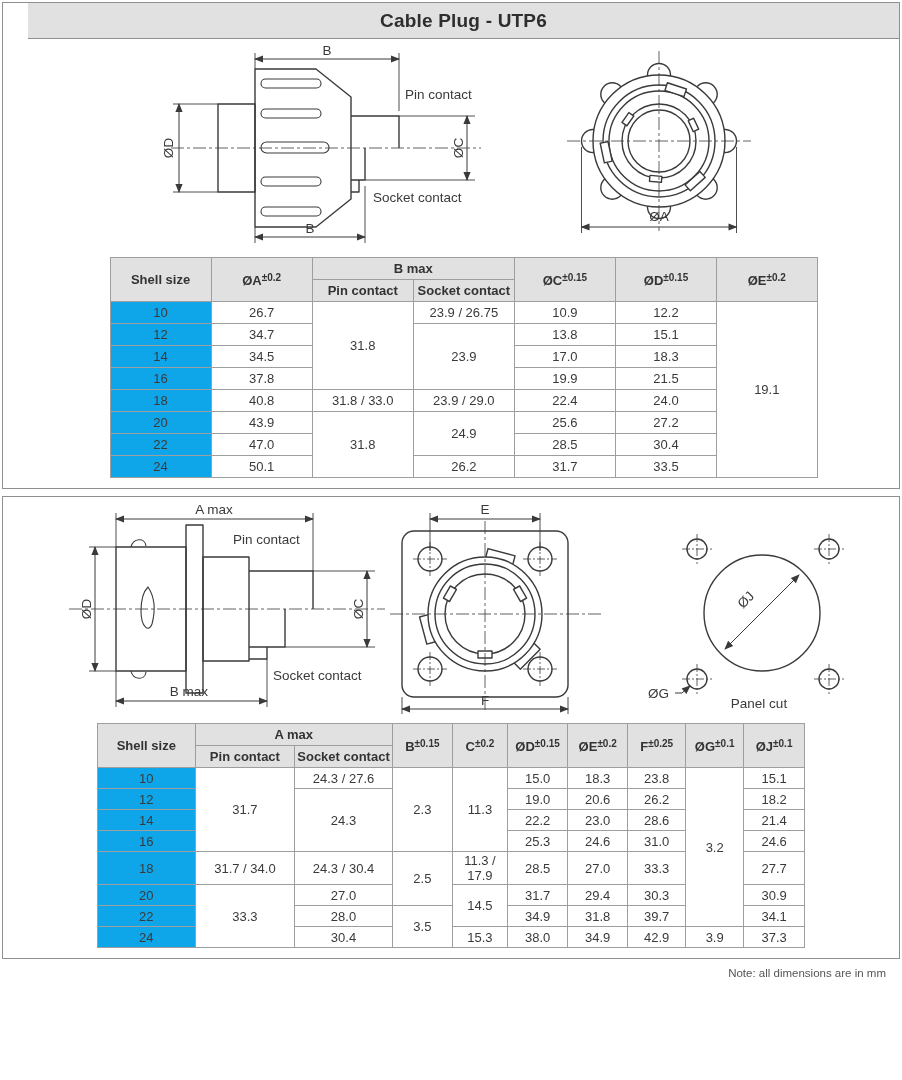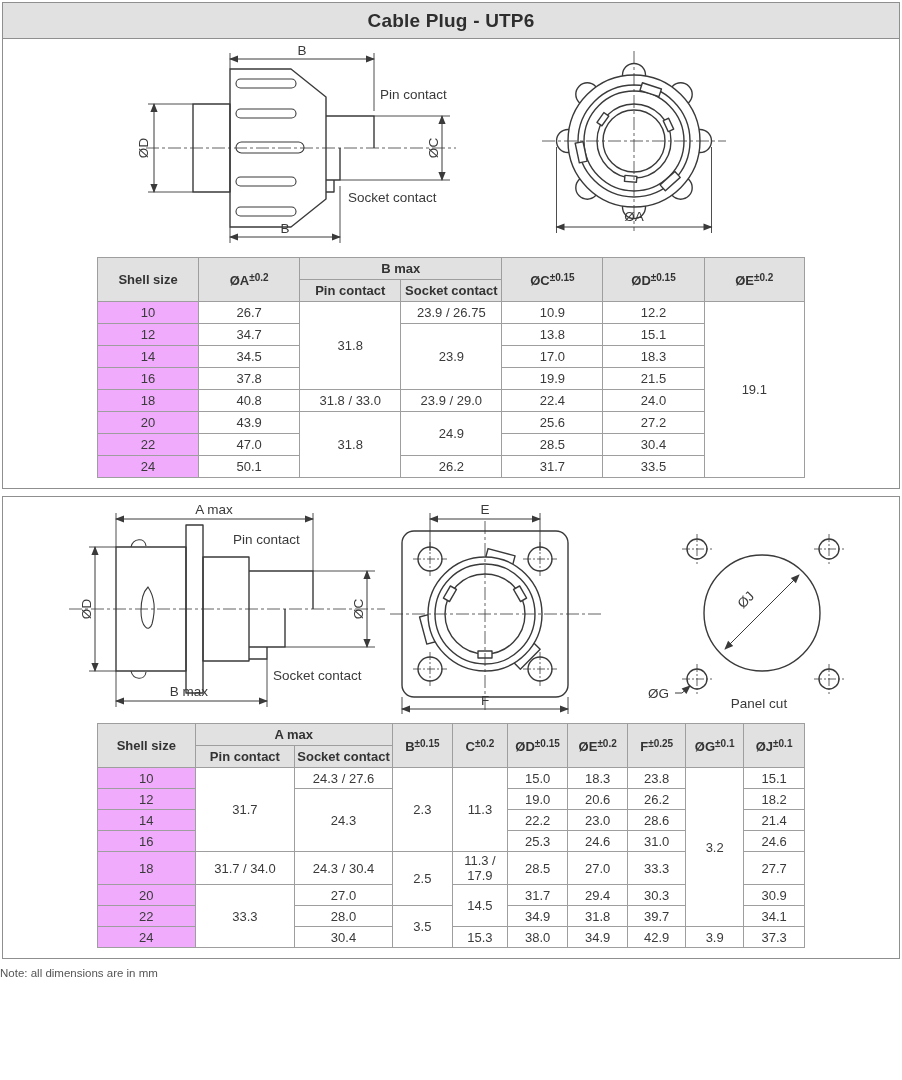--- a/index.html
+++ b/index.html
@@ -4,21 +4,21 @@
 <style>
   * { box-sizing: border-box; }
   html, body { margin: 0; padding: 0; }
   body {
     width: 902px; height: 1080px;
     background: #ffffff;
     font-family: "Liberation Sans", sans-serif;
     color: #3a3a3a;
   }
   .panel { margin: 0 2px; border: 1.5px solid #8f8f8f; background: #fff; }
-  #panel1 { margin-top: 2px; }
+  #panel1 { margin-top: 2px; padding-left: 25px; }
   #panel2 { margin-top: 7px; }
   .panel-title {
     height: 36px; background: #e1e1e1; border-bottom: 1.5px solid #8f8f8f;
     display: flex; align-items: center; justify-content: center;
     font-size: 19px; font-weight: bold; color: #2e2e2e; letter-spacing: .2px;
   }
   .drawing-area { position: relative; }
   #drawing1 { height: 218px; }
   #drawing2 { height: 226px; }
   .drawing-area svg { position: absolute; }
@@ -33,34 +33,34 @@
     table-layout: fixed; border: 1.5px solid #8f8f8f;
   }
   .spec-table th, .spec-table td {
     border: 1px solid #9e9e9e; text-align: center; vertical-align: middle;
     padding: 1px 2px;
   }
   .spec-table th { background: #e1e1e1; font-size: 13px; font-weight: bold; height: 22px; color: #333; }
   .spec-table td { font-size: 13px; background: #fff; white-space: pre-line; }
   #t1 td { height: 22px; }
   #t2 td { height: 21px; }
-  .spec-table td.shell-cell { background: #f0abfc; }
+  .spec-table td.shell-cell { background: #0ea5e9; }
   sup.tol { font-size: 10px; vertical-align: 4px; font-weight: bold; }
 
   svg .lbl  { font-size: 13.5px; fill: #3a3a3a; font-family: "Liberation Sans", sans-serif; }
   svg .ol   { fill: none; stroke: #3a3a3a; stroke-width: 1.4; stroke-linejoin: round; }
   svg .olw  { fill: #ffffff; stroke: #3a3a3a; stroke-width: 1.4; stroke-linejoin: round; }
   svg .thin { fill: none; stroke: #3a3a3a; stroke-width: 1.1; }
   svg .cl   { fill: none; stroke: #3a3a3a; stroke-width: .8; stroke-dasharray: 13 3 3 3; }
   svg .clh  { fill: none; stroke: #3a3a3a; stroke-width: .8; stroke-dasharray: 8 2 2 2; }
   svg .ext  { fill: none; stroke: #3a3a3a; stroke-width: .9; }
   svg .dim  { fill: none; stroke: #3a3a3a; stroke-width: 1; marker-start: url(#arr); marker-end: url(#arr); }
   svg .dime { fill: none; stroke: #3a3a3a; stroke-width: 1; marker-end: url(#arr); }
 
-  .note { font-size: 11.5px; color: #555; padding: 8px 16px 0 0; }
+  .note { text-align: right; font-size: 11.5px; color: #555; padding: 8px 16px 0 0; }
 </style>
 </head>
 <body>
 
 <svg width="0" height="0" style="position:absolute" aria-hidden="true">
   <defs>
     <marker id="arr" viewBox="0 0 10 10" refX="8.5" refY="5" markerWidth="10" markerHeight="10" orient="auto-start-reverse">
       <path d="M0.5,1.4 L9.5,5 L0.5,8.6 Z" fill="#3a3a3a"></path>
     </marker>
   </defs>

